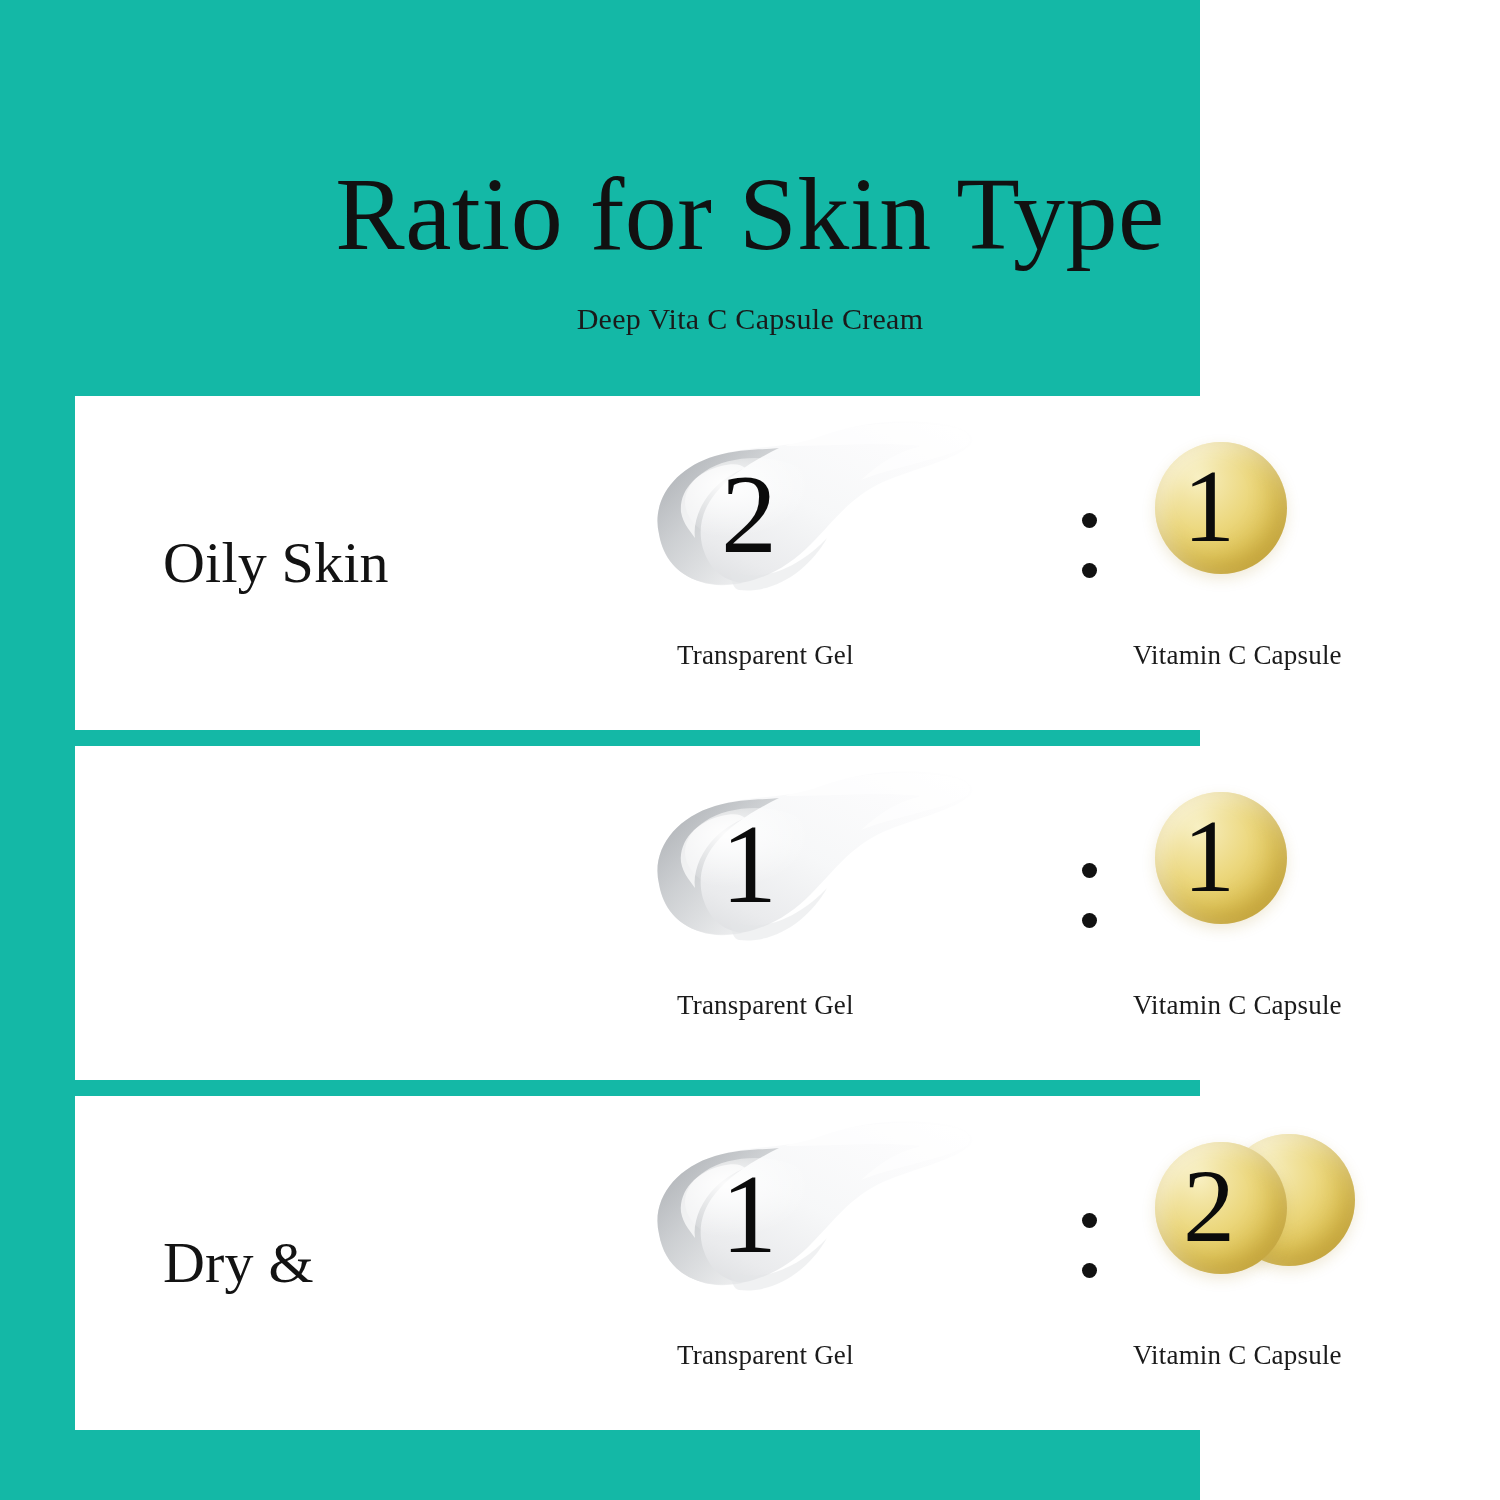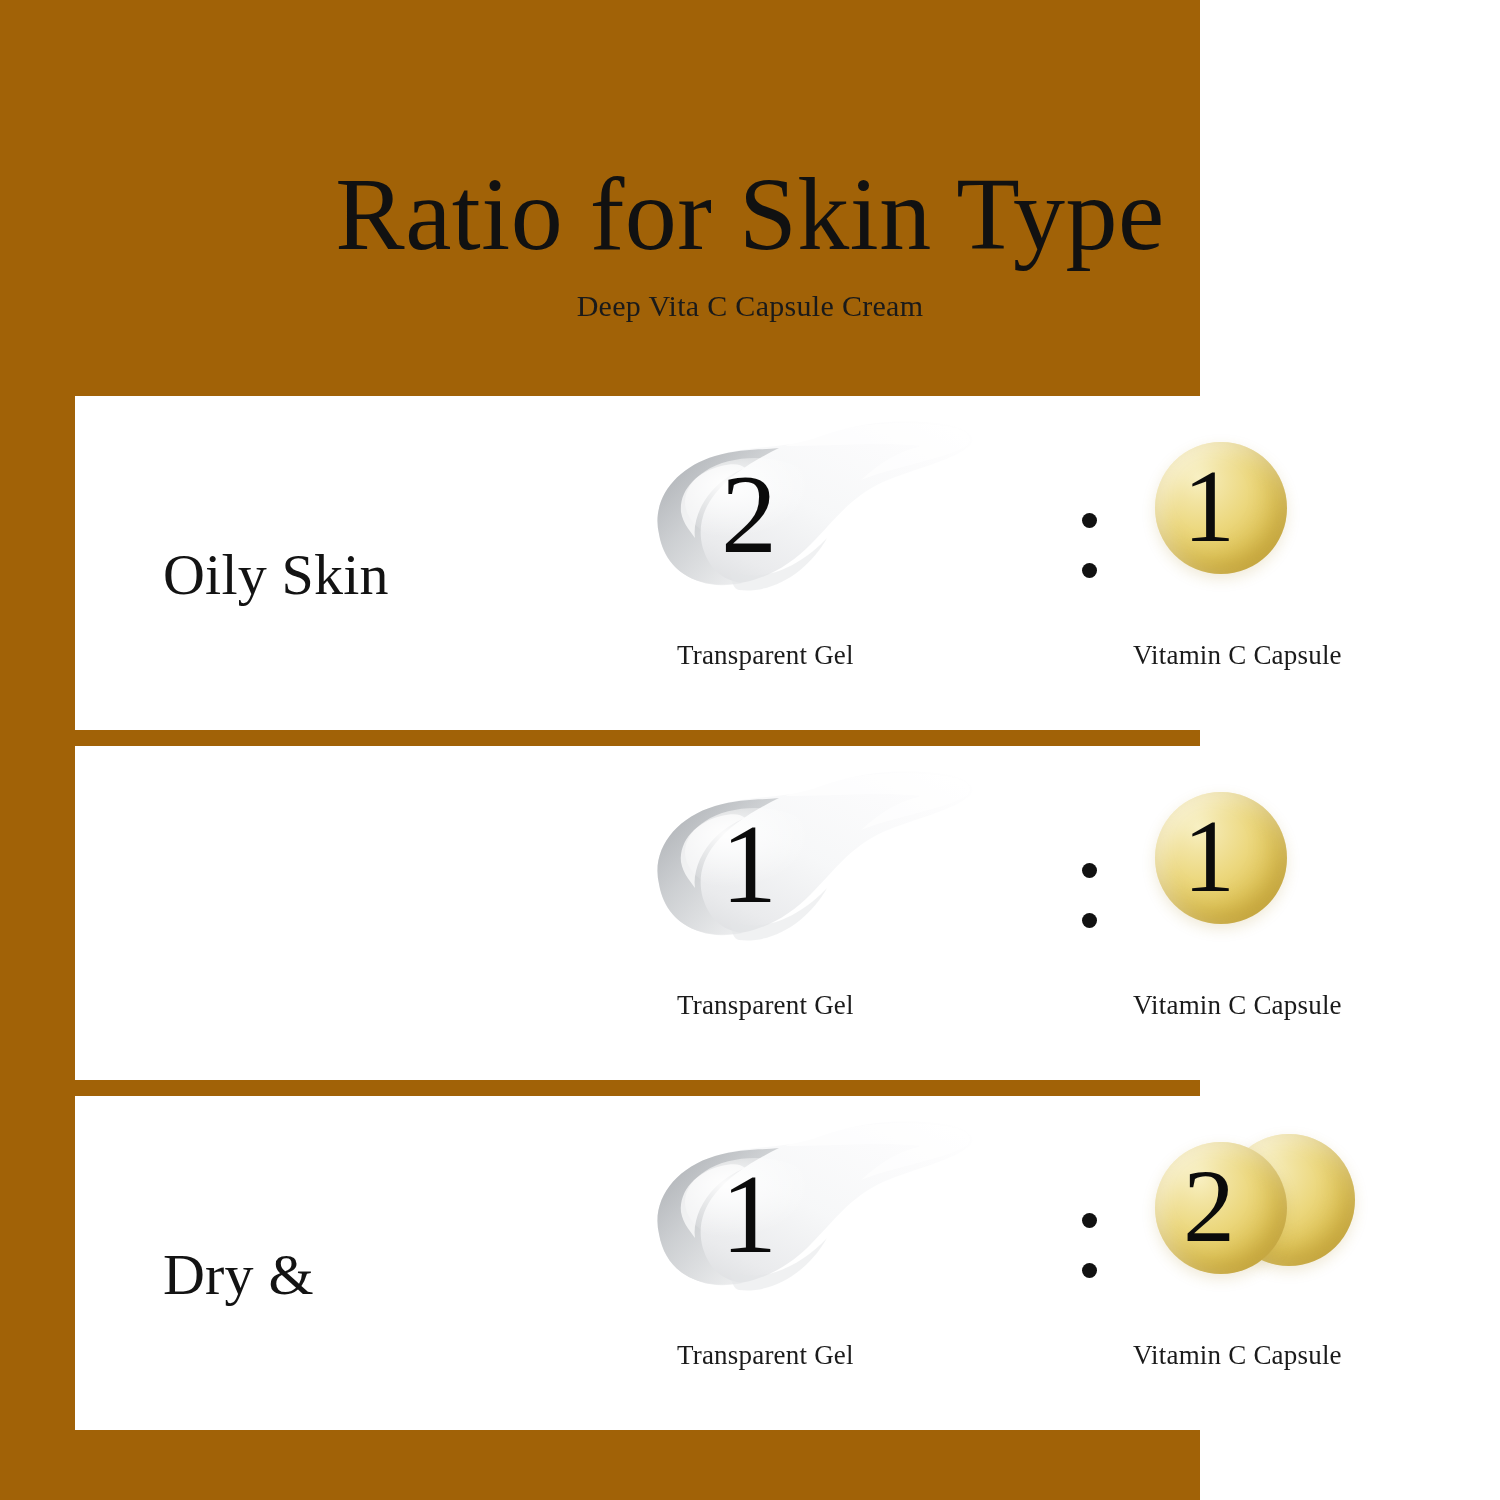--- a/index.html
+++ b/index.html
@@ -12,21 +12,21 @@
     width: 1500px;
     height: 1500px;
     overflow: hidden;
     font-family: "Liberation Serif", "DejaVu Serif", serif;
   }
 
   #poster {
     position: relative;
     width: 1200px;
     height: 1500px;
-    background: #a16207;
+    background: #14b8a6;
     box-sizing: border-box;
   }
 
   
   .header {
     position: absolute;
     left: 0;
     top: 0;
     width: 1500px;
     text-align: center;
@@ -35,21 +35,21 @@
     margin: 0;
     padding-top: 160px;
     font-family: "Liberation Serif", "DejaVu Serif", serif;
     font-size: 104px;
     font-weight: 400;
     line-height: 1.04;
     color: #111111;
     letter-spacing: 0.5px;
   }
   .poster-subtitle {
-    margin: 3px;
+    margin: 16px;
     padding-top: 18px;
     font-family: "Liberation Serif", "DejaVu Serif", serif;
     font-size: 30px;
     font-weight: 400;
     color: #1a1a1a;
     letter-spacing: 0.3px;
   }
 
   
   .cards {
@@ -65,21 +65,21 @@
     background: #ffffff;
     margin-bottom: 16px;
     box-sizing: border-box;
   }
   .card:last-child { margin-bottom: 16px; }
 
   
   .skin-label {
     position: absolute;
     left: 88px;
-    top: 12px;
+    top: 0;
     height: 334px;
     width: 430px;
     display: flex;
     flex-direction: column;
     justify-content: center;
     font-family: "Liberation Serif", "DejaVu Serif", serif;
     font-size: 58px;
     line-height: 1.18;
     color: #131313;
     letter-spacing: 0.2px;

